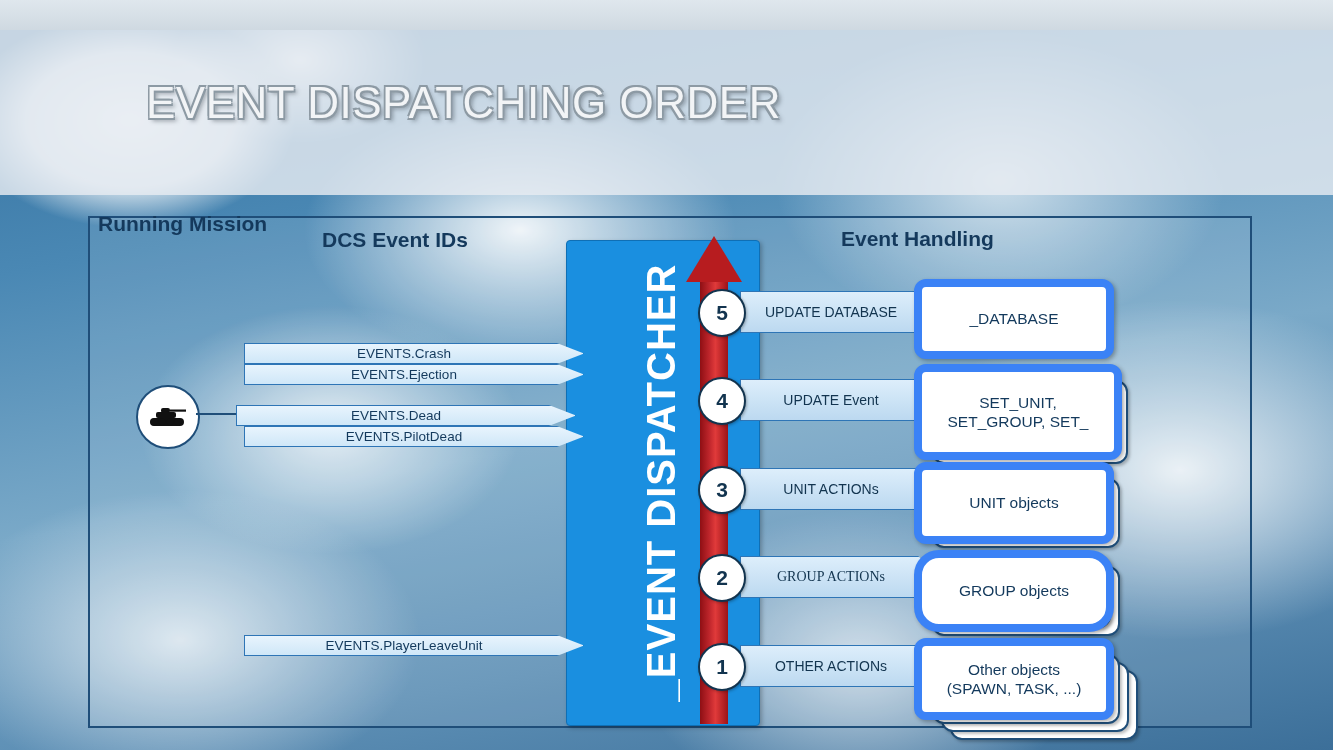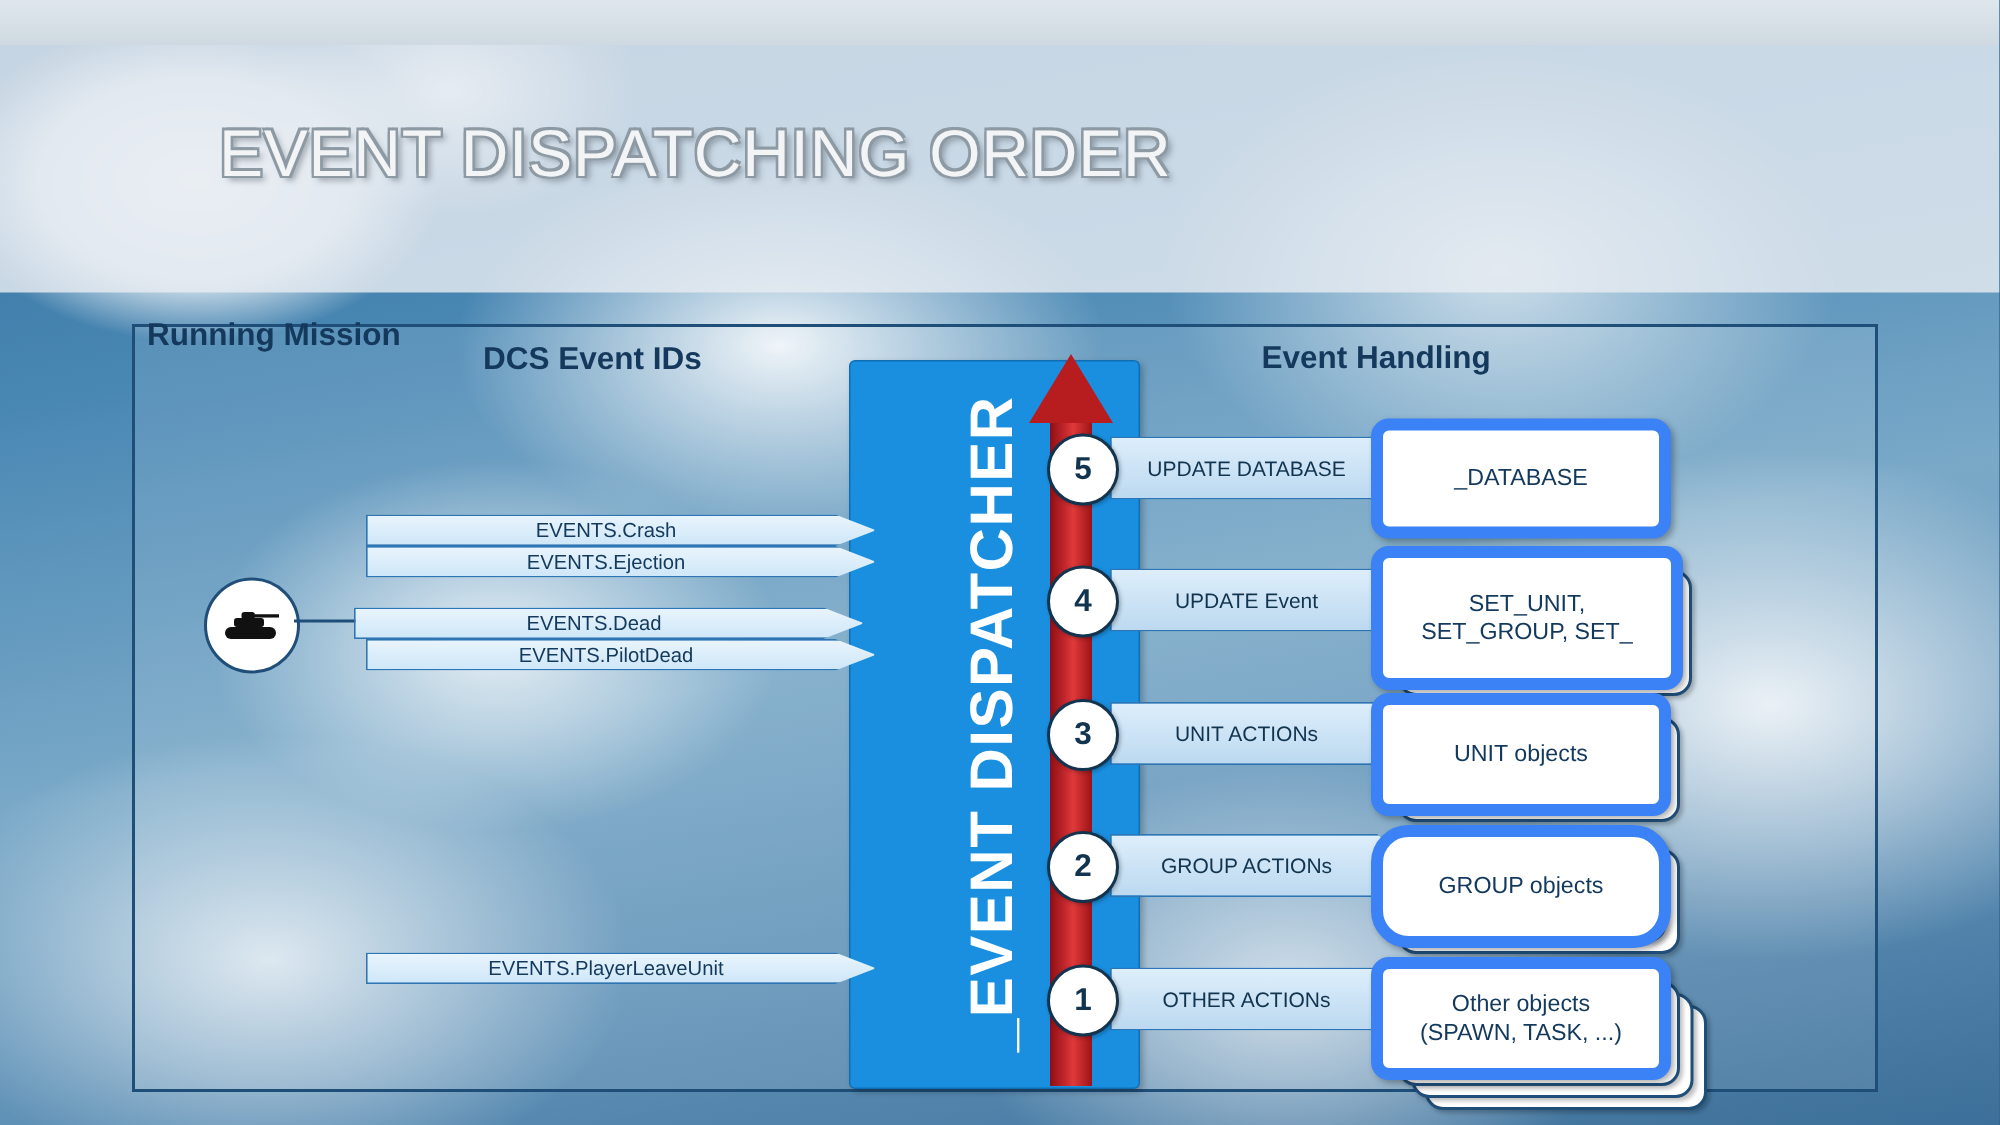--- a/index.html
+++ b/index.html
@@ -196,21 +196,21 @@
 <div class="stack" style="left:923px;top:470px;width:184px;height:66px;"></div>
 <div class="num" style="left:698px;top:466px;">3</div>
 <div class="action" style="left:740px;top:468px;">
     <span>UNIT ACTIONs</span>
   </div>
 <div class="obj" style="left:914px;top:462px;width:184px;height:66px;">UNIT objects</div>
 
 <div class="stack" style="left:932px;top:566px;width:184px;height:66px;"></div>
 <div class="stack" style="left:923px;top:558px;width:184px;height:66px;"></div>
 <div class="num" style="left:698px;top:554px;">2</div>
-<div class="action" style="left:740px;top:556px;">
+<div class="action" style="left:740px;top:556px;font-family:Liberation Serif, serif;">
     <span>GROUP ACTIONs</span>
   </div>
 <div class="obj" style="left:914px;top:550px;width:184px;height:66px;border-radius:25px;">GROUP  objects</div>
 
 <div class="stack" style="left:950px;top:670px;width:184px;height:66px;"></div>
 <div class="stack" style="left:941px;top:662px;width:184px;height:66px;"></div>
 <div class="stack" style="left:932px;top:654px;width:184px;height:66px;"></div>
 <div class="stack" style="left:923px;top:646px;width:184px;height:66px;"></div>
 <div class="num" style="left:698px;top:643px;">1</div>
 <div class="action" style="left:740px;top:645px;">

